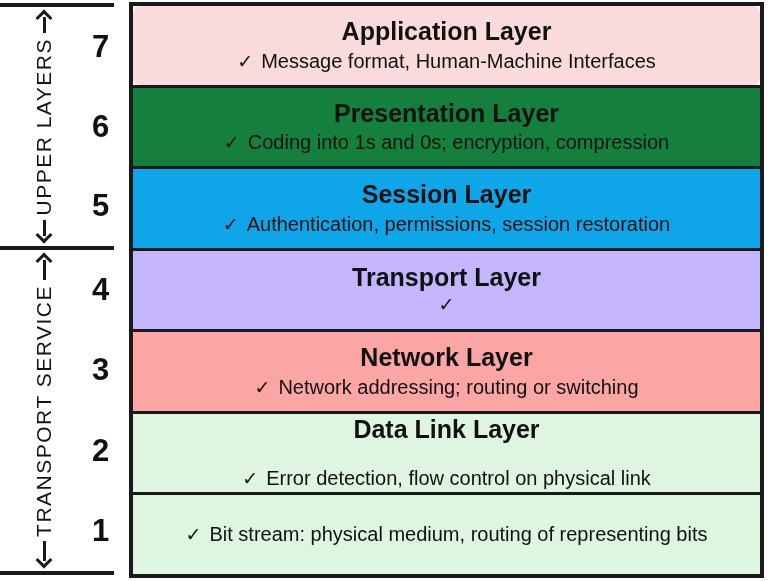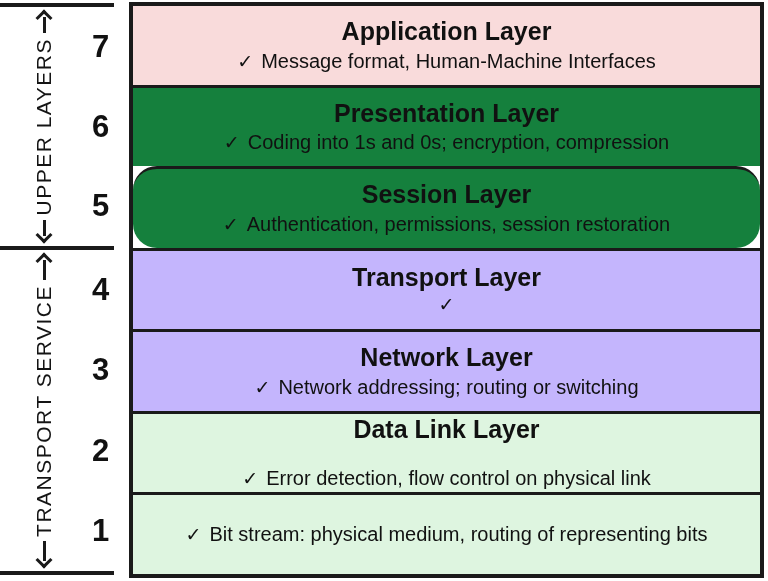--- a/index.html
+++ b/index.html
@@ -103,52 +103,52 @@
         <div class="numcell">2</div>
         <div class="numcell">1</div>
       </div>
     </div>
 
     <div class="hrule"></div>
   </div>
 
   <div class="stack">
 
-    <div class="row" style="background-color: rgb(249, 219, 219);">
+    <div class="row" style="background-color: rgb(249, 219, 219); border-radius: 7px;">
       <div class="row-title">Application Layer</div>
       <div class="row-desc">
         <span class="check">✓</span>
         <span>Message format, Human-Machine Interfaces</span>
       </div>
     </div>
 
     <div class="row" style="background-color: #15803d;">
       <div class="row-title">Presentation Layer</div>
       <div class="row-desc">
         <span class="check">✓</span>
         <span>Coding into 1s and 0s; encryption, compression</span>
       </div>
     </div>
 
-    <div class="row" style="background-color: #15803d; border-radius: 24px;">
+    <div class="row" style="background-color: #0ea5e9;">
       <div class="row-title">Session Layer</div>
       <div class="row-desc">
         <span class="check">✓</span>
         <span>Authentication, permissions, session restoration</span>
       </div>
     </div>
 
     <div class="row" style="background-color: #c4b5fd;">
       <div class="row-title">Transport Layer</div>
       <div class="row-desc">
         <span class="check">✓</span>
       </div>
     </div>
 
-    <div class="row" style="background-color: #c4b5fd;">
+    <div class="row" style="background-color: #fca5a5;">
       <div class="row-title">Network Layer</div>
       <div class="row-desc">
         <span class="check">✓</span>
         <span>Network addressing; routing or switching</span>
       </div>
     </div>
 
     <div class="row" style="background-color: rgb(222, 245, 224); gap: 24px;">
       <div class="row-title">Data Link Layer</div>
       <div class="row-desc">

